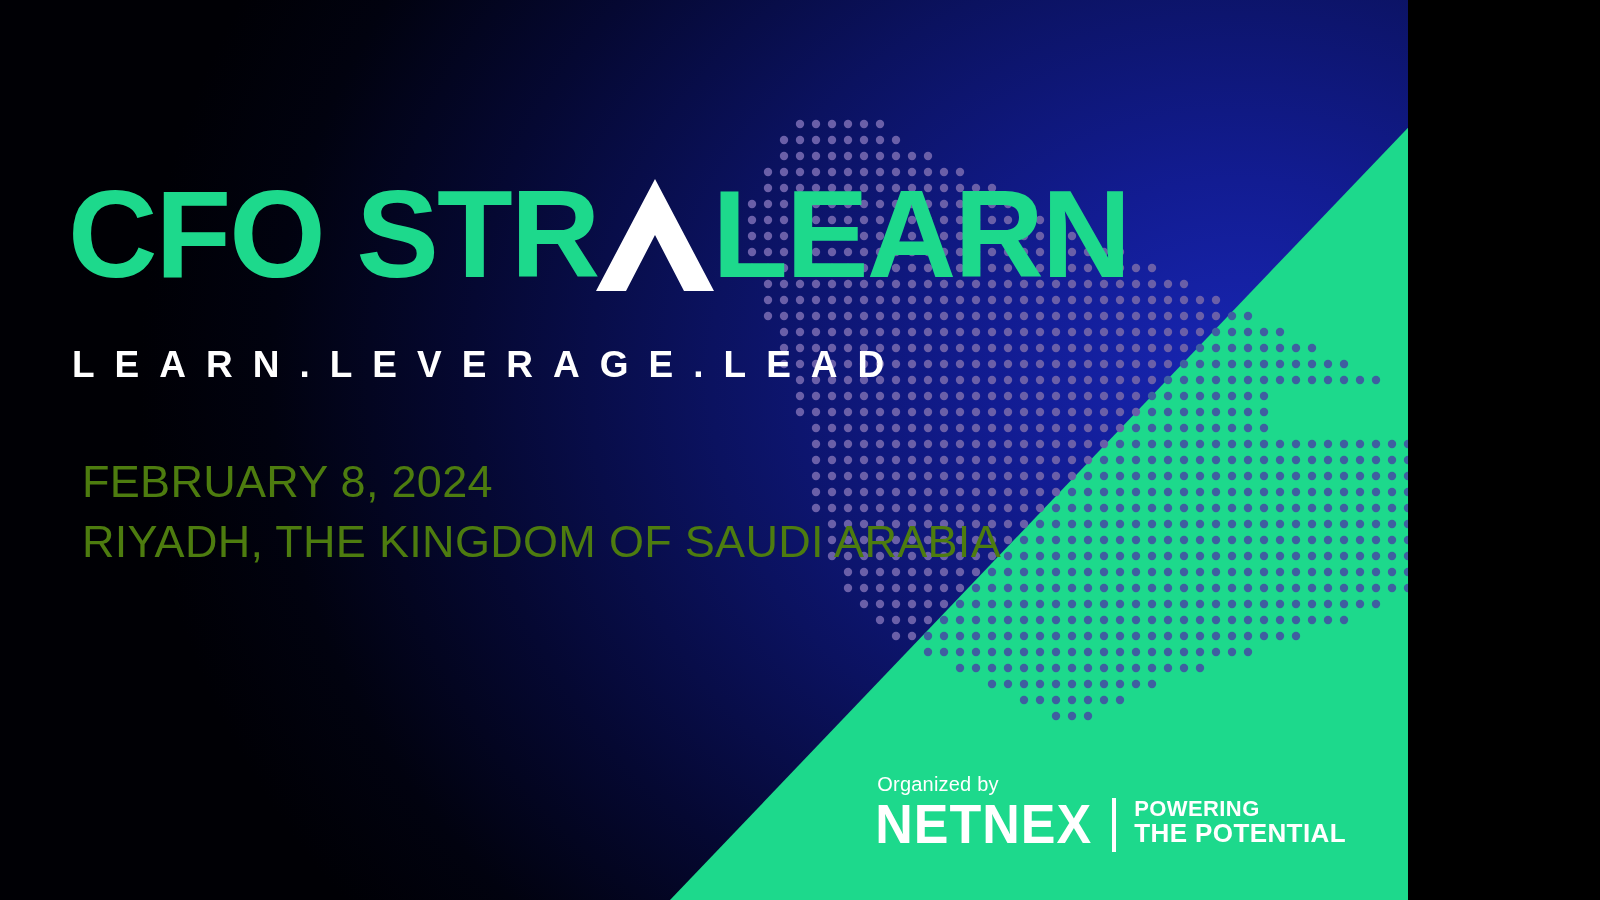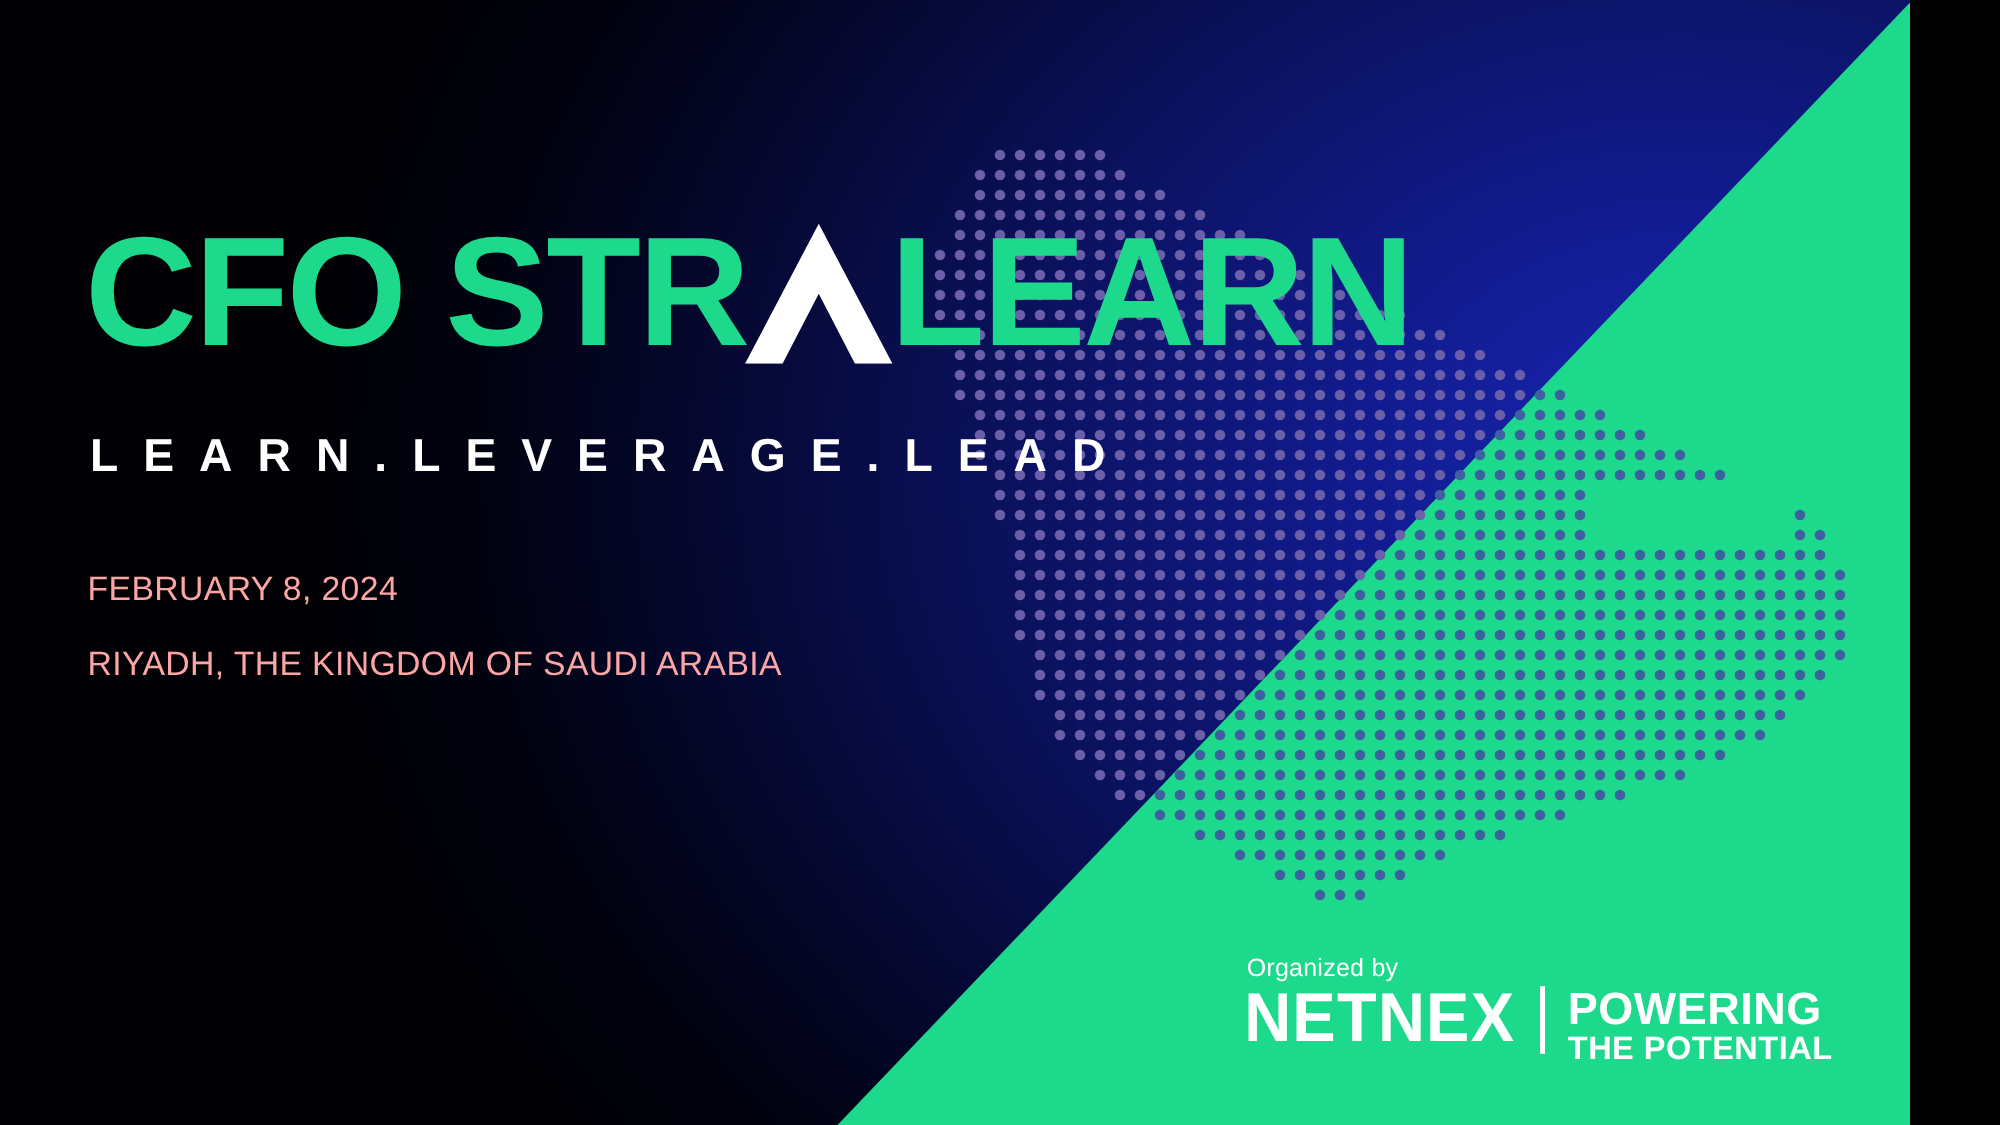--- a/index.html
+++ b/index.html
@@ -3,21 +3,21 @@
 <meta charset="utf-8">
 <title>CFO Stratech Event Banner</title>
 <style>
   html, body {
     margin: 0;
     padding: 0;
     background: #000;
   }
   #banner {
     position: relative;
-    width: 1528px;
+    width: 1408px;
     height: 900px;
     overflow: hidden;
     font-family: "Liberation Sans", sans-serif;
     background: #000008;
   }
 
   
   .bg-dark {
     position: absolute;
     inset: 0;
@@ -77,23 +77,23 @@
     font-weight: bold;
     color: #FFFFFF;
     letter-spacing: 20px;
     white-space: nowrap;
     margin-top: 28px;
   }
 
   
   .detail-line {
     position: absolute;
-    left: 70px;
-    color: #fca5a5;
-    font-size: 27px;
+    left: 82px;
+    color: #4d7c0f;
+    font-size: 45px;
     font-weight: 400;
     letter-spacing: 0.3px;
     white-space: nowrap;
   }
   .detail-date  { top: 456px; }
   .detail-place { top: 516px; }
 
   
   .organizer {
     position: absolute;
@@ -121,21 +121,21 @@
     transform: scaleY(1.06);
   }
   .org-divider {
     width: 4px;
     height: 54px;
     background: #FFFFFF;
     margin: 0 18px 0 20px;
   }
   .org-tagline { line-height: 1.02; }
   .org-tag-1 {
-    font-size: 36px;
+    font-size: 22px;
     font-weight: bold;
     color: #FFFFFF;
     letter-spacing: 0.4px;
     display: block;
   }
   .org-tag-2 {
     font-size: 26px;
     font-weight: 700;
     color: #FFFFFF;
     letter-spacing: 0.4px;

